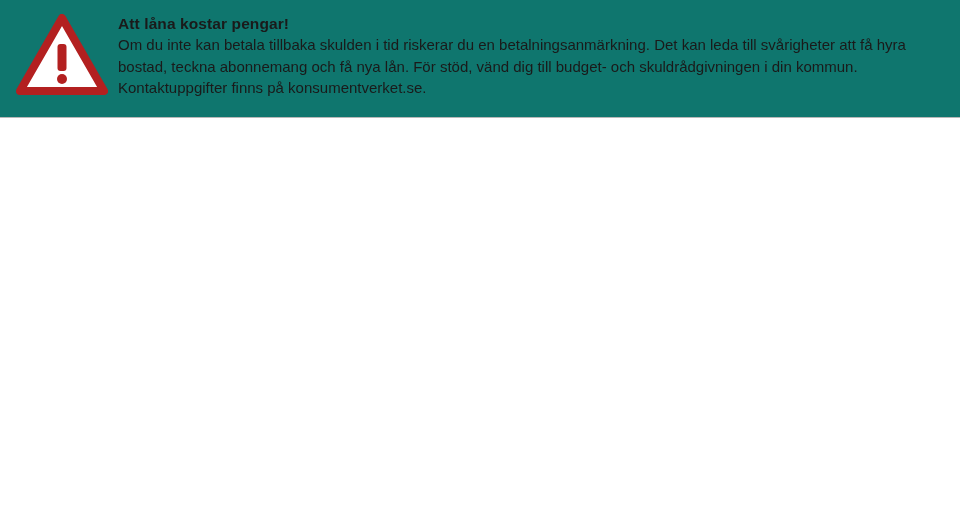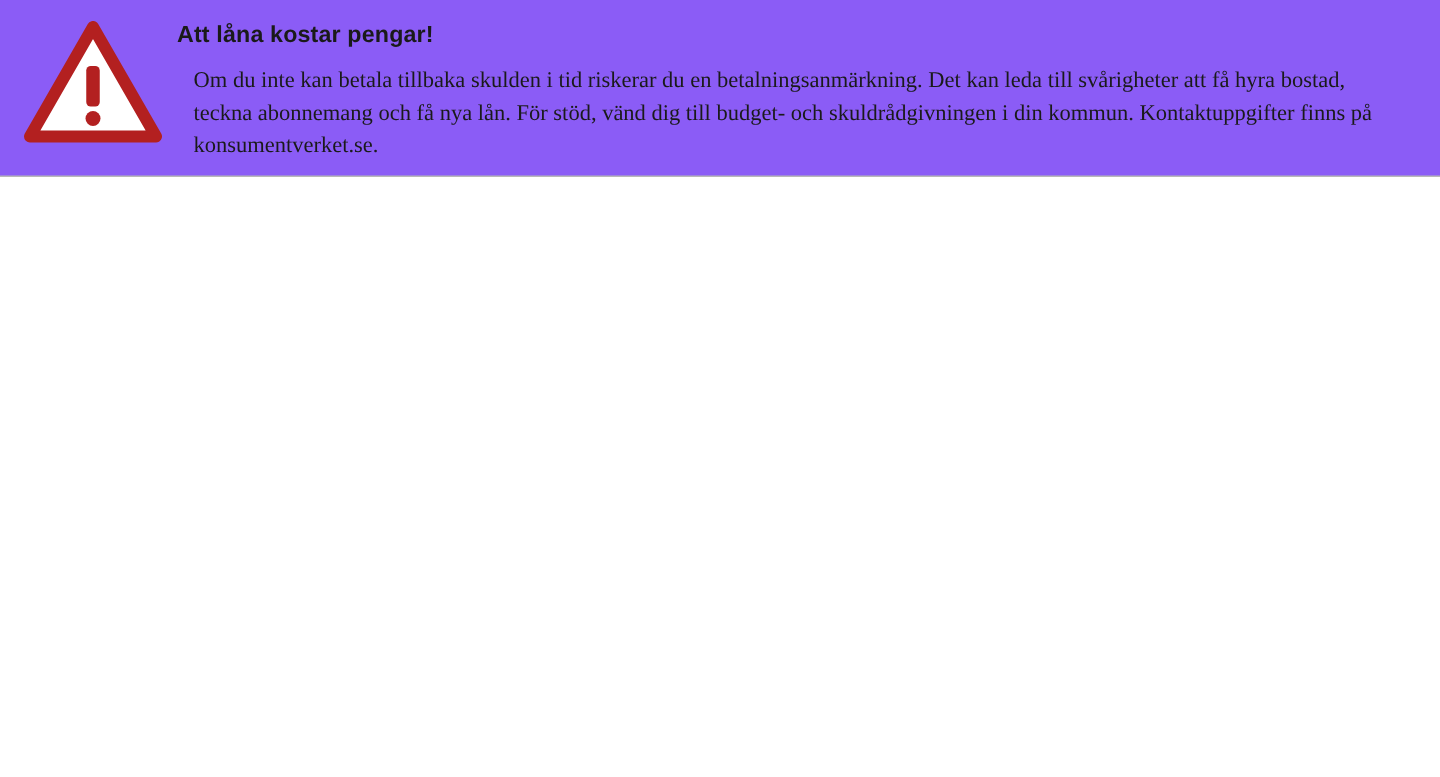--- a/index.html
+++ b/index.html
@@ -20,21 +20,21 @@
     height: 518px;
     background: #ffffff;
   }
   .warning-banner {
     position: absolute;
     left: 0;
     top: 0;
     width: 960px;
     box-sizing: border-box;
     border-bottom: 1px solid #b8b8b8;
-    background: #8b5cf6;
+    background: #0f766e;
     display: flex;
     align-items: flex-start;
     padding: 12px 14px 14px 14px;
     height: 118px;
   }
   .warning-icon {
     flex: 0 0 auto;
     width: 96px;
     height: 86px;
     margin-top: 2px;
@@ -55,23 +55,22 @@
     font-weight: bold;
     line-height: 19px;
     color: #1a1a1a;
     margin: 0 0 1px 0;
     letter-spacing: 0.1px;
   }
   .warning-body {
     font-size: 15px;
     line-height: 21.5px;
     color: #1a1a1a;
-    margin: 11px;
+    margin: 0;
     max-width: 820px;
-    font-family: Liberation Serif, serif;
   }
   .content-area {
     position: absolute;
     left: 0;
     top: 118px;
     width: 960px;
     height: 400px;
     background: #ffffff;
   }
 </style>

